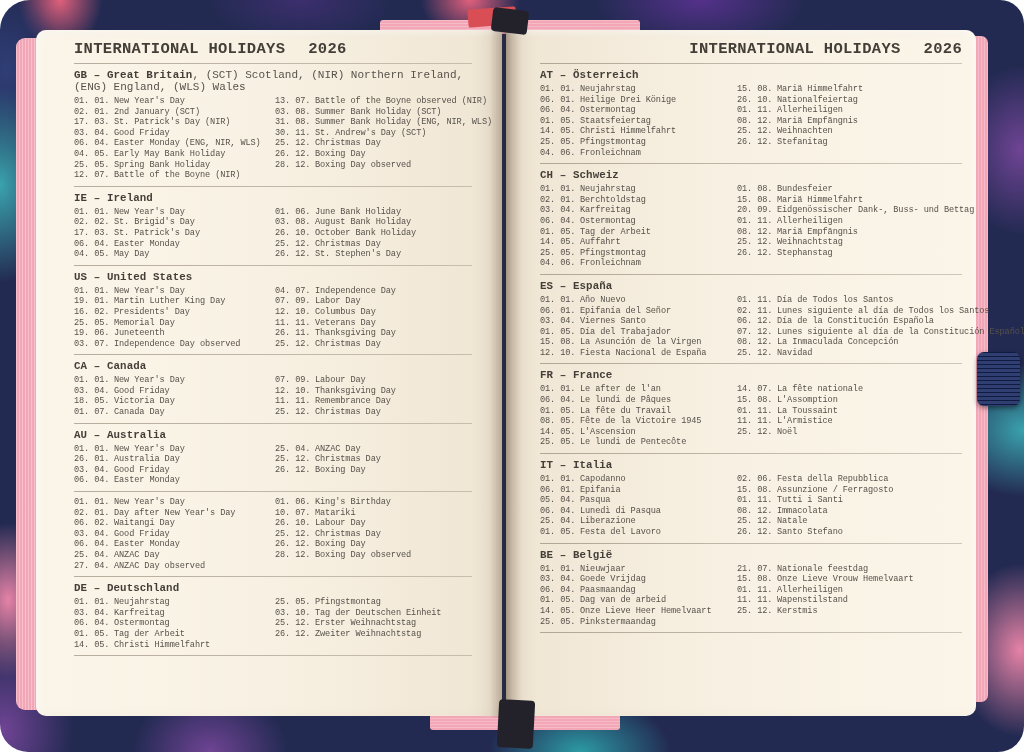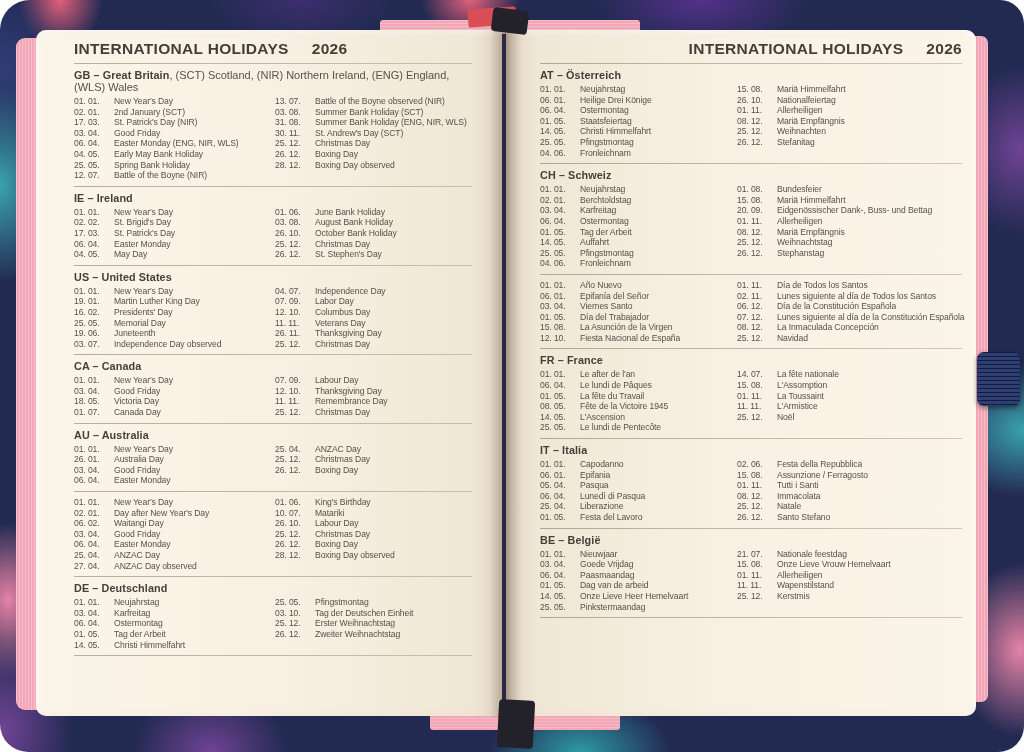--- a/index.html
+++ b/index.html
@@ -1,17 +1,17 @@
 <!DOCTYPE html>
 <html style="--page_bg: #f8f1e3; --text: #56514a; --heading: #433f38; --cover_base: #232a52; --cover_teal: #3aa3ad; --cover_pink: #e583a6; --cover_purple: #6f4494; --edge_pink: #f2a6b6; --loop_navy: #203066; --ribbon_dark: #23222a; --marker_red: #d94d55;"><head>
 <meta charset="utf-8">
 <style>
   html,body{margin:0;padding:0;background:#ffffff;}
   .photo{position:relative;width:1024px;height:752px;background:#ffffff;overflow:hidden;
-         font-family:Liberation Sans, sans-serif;}
+         font-family:Liberation Mono, monospace;}
 
   
   .cover{position:absolute;inset:0;border-radius:30px 24px 26px 28px;
     background:
       radial-gradient(90px 140px at 0px 185px,   var(--cover_teal) 0%, rgba(58,163,173,0) 70%),
       radial-gradient(80px 120px at 6px 70px,    #2f3e77 0%, rgba(47,62,119,0) 70%),
       radial-gradient(60px 70px at 60px 0px,     #e0607c 0%, rgba(224,96,124,0) 70%),
       radial-gradient(70px 110px at 8px 600px,   var(--cover_pink) 0%, rgba(229,131,166,0) 70%),
       radial-gradient(95px 130px at 4px 730px,   var(--cover_purple) 0%, rgba(111,68,148,0) 72%),
       radial-gradient(110px 90px at 210px 752px, var(--cover_purple) 0%, rgba(111,68,148,0) 70%),
@@ -602,20 +602,21 @@
               </div>
               <div class="row">
                 <span class="d">26. 12.</span>
                 <span class="t">Stephanstag</span>
               </div>
             </div>
           </div>
           <div class="rule endrule"></div>
         </section>
         <section class="holiday-section">
+          <h3><b>ES – España</b></h3>
           <div class="cols">
             <div class="col col1">
               <div class="row">
                 <span class="d">01. 01.</span>
                 <span class="t">Año Nuevo</span>
               </div>
               <div class="row">
                 <span class="d">06. 01.</span>
                 <span class="t">Epifanía del Señor</span>
               </div>

